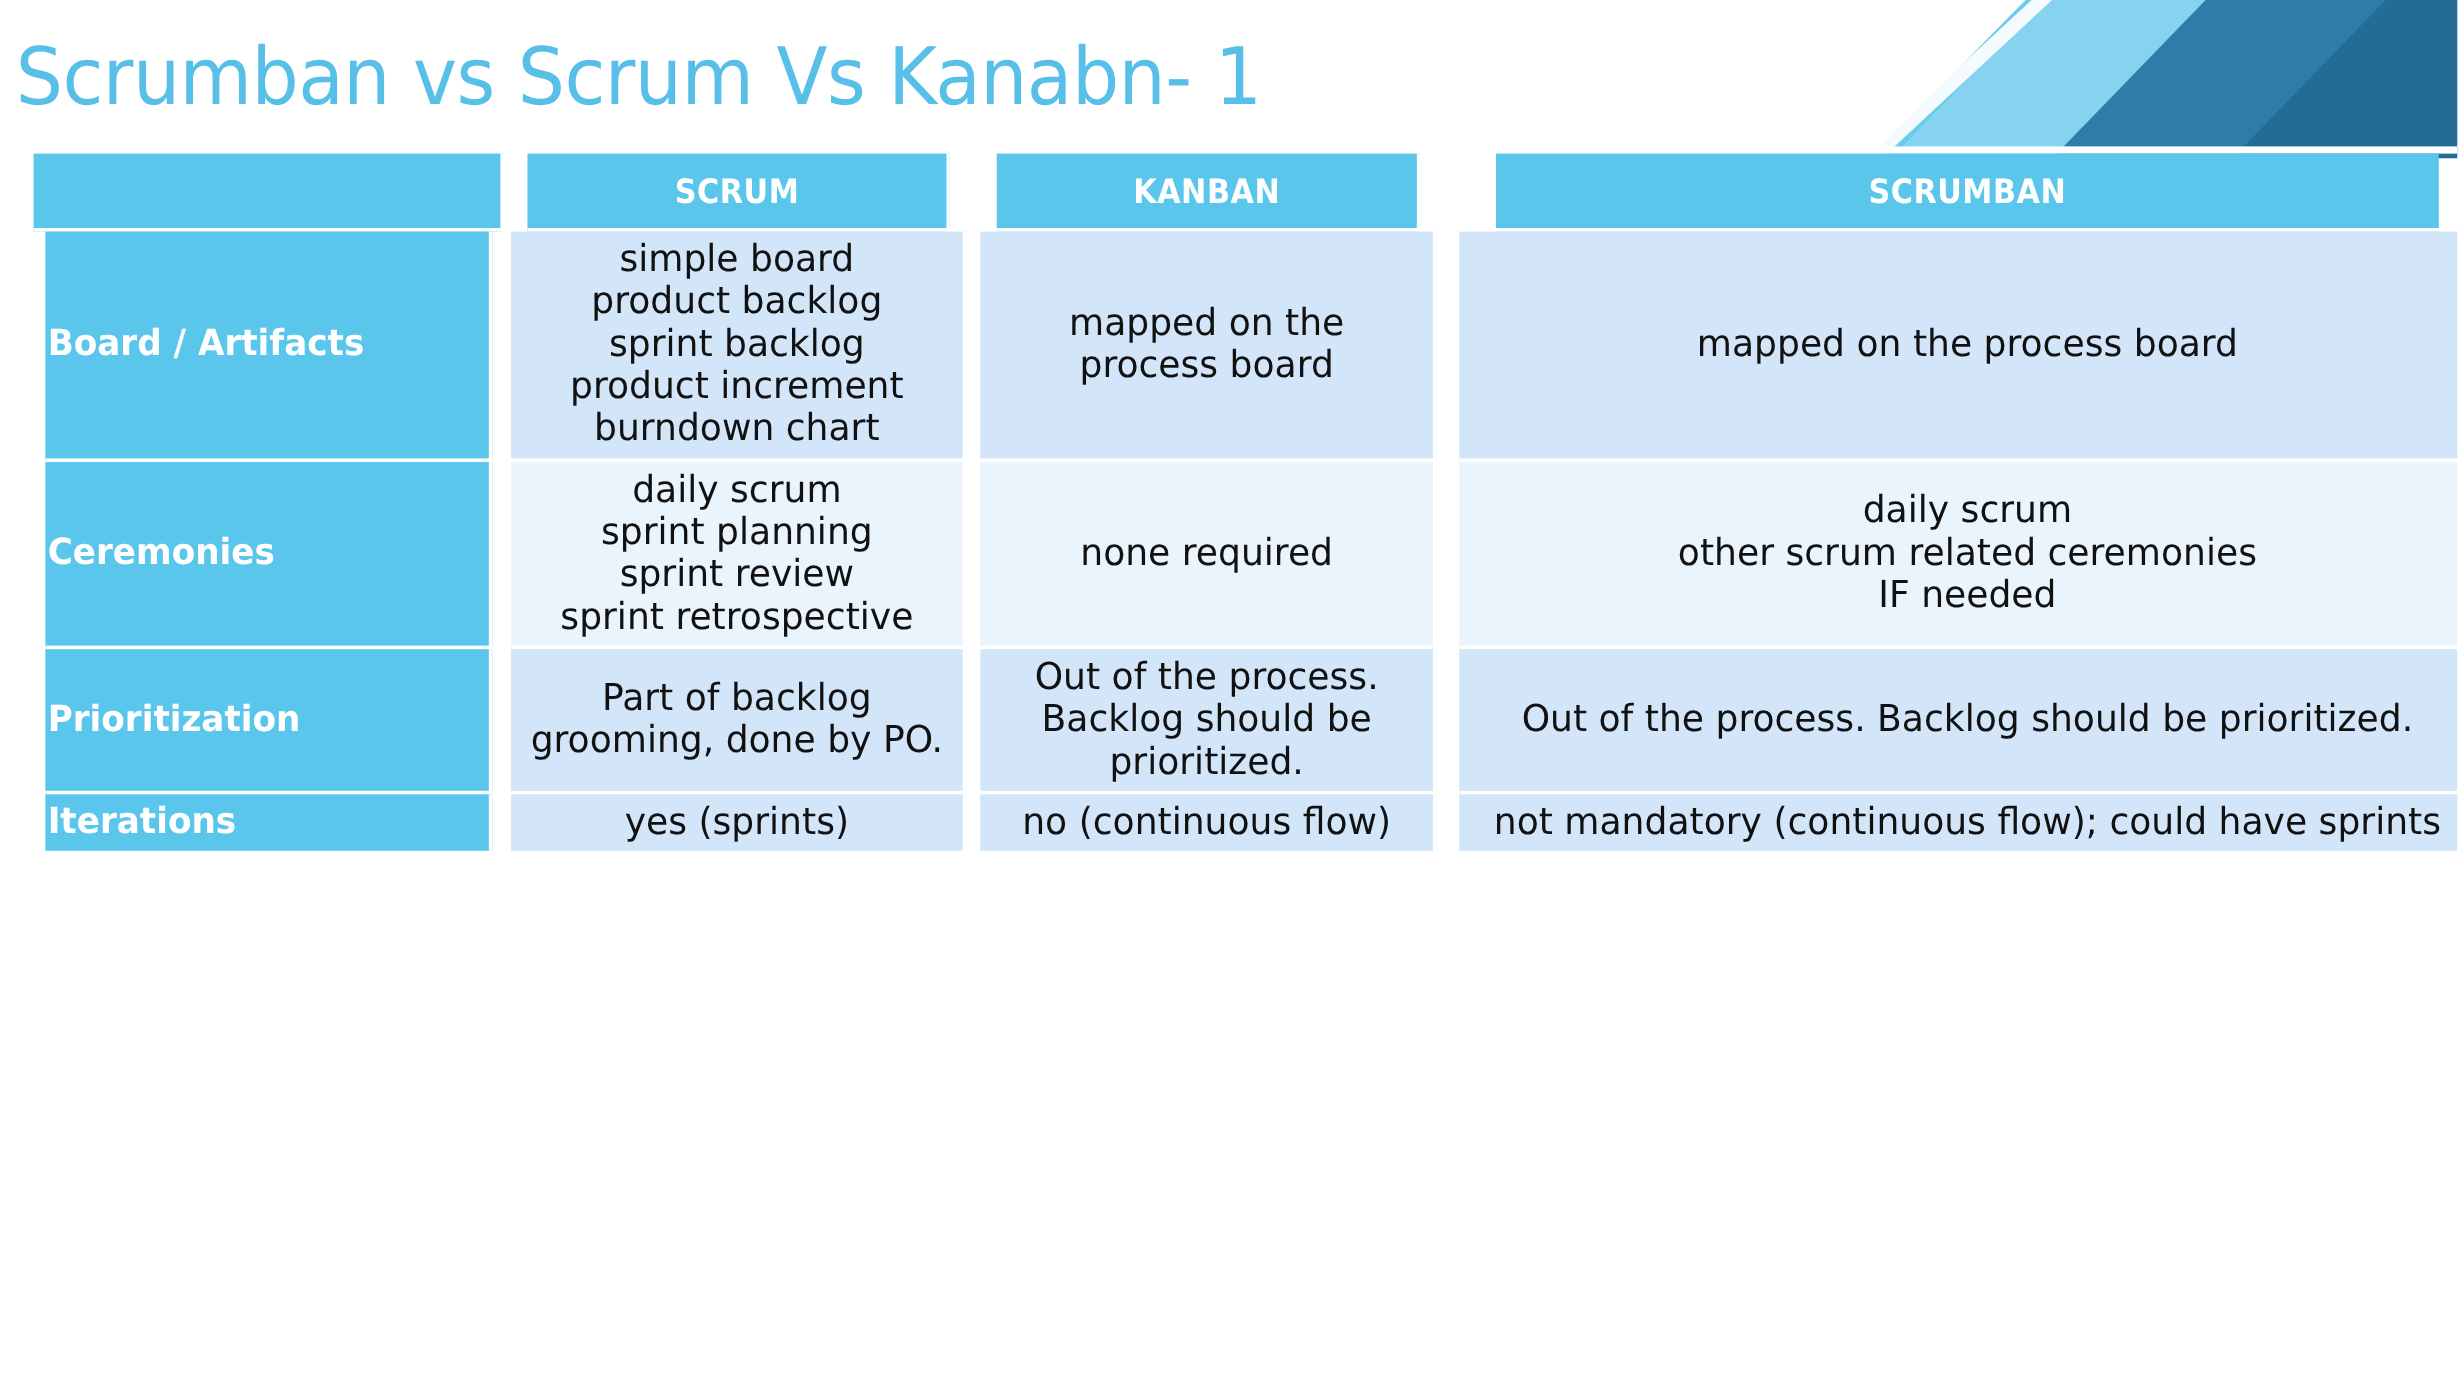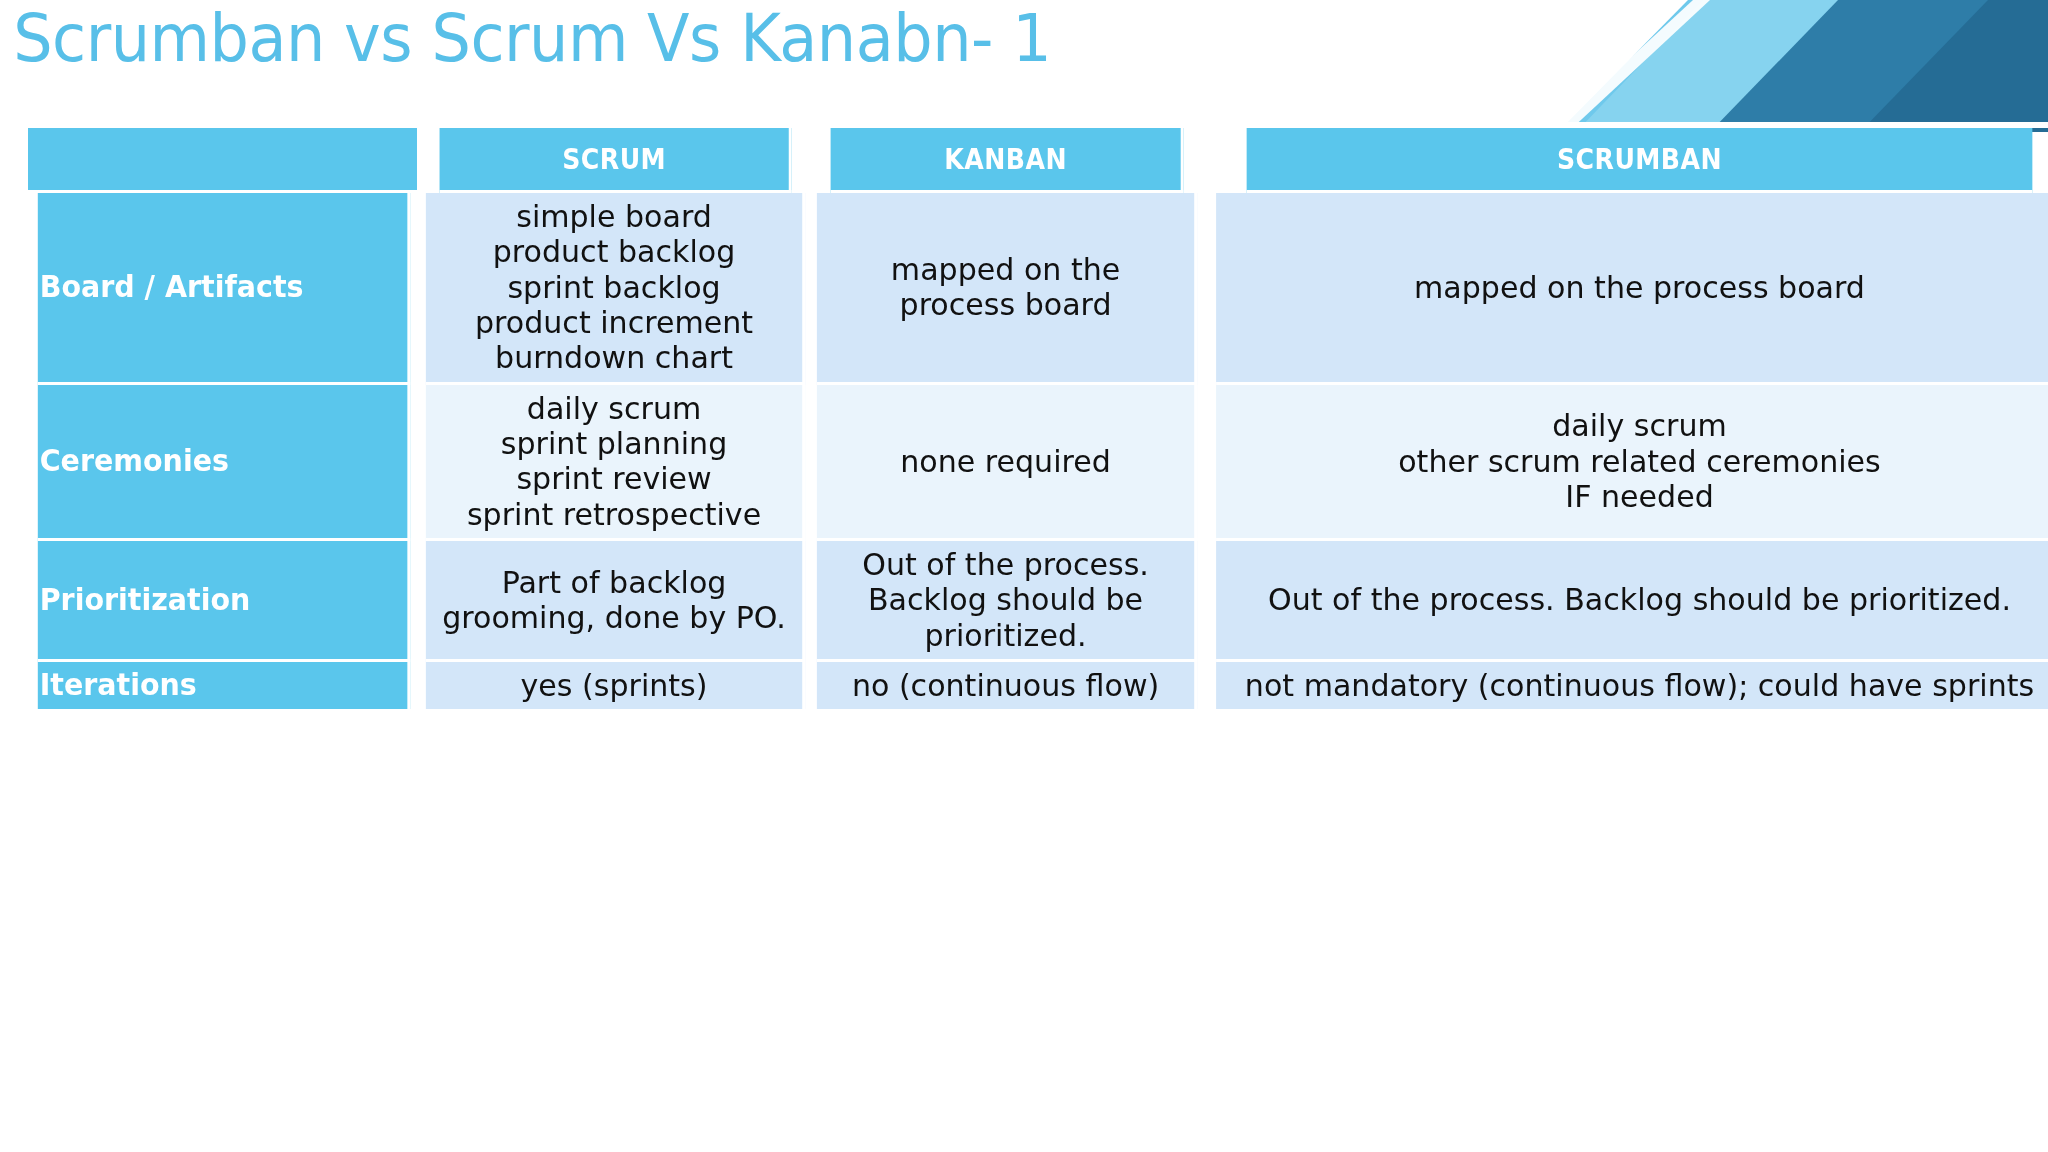--- a/index.html
+++ b/index.html
@@ -35,20 +35,21 @@
   .deco svg { display: block; }
 
   
   .title-bar {
     position: absolute;
     top: 0;
     left: 0;
     width: 1560px;
     height: 128px;
     display: flex;
+    align-items: center;
   }
   .title-text {
     font-family: "DejaVu Sans", sans-serif;
     font-size: 66px;
     font-weight: 400;
     color: #58BFE8;
     letter-spacing: -0.5px;
     padding-left: 14px;
     white-space: nowrap;
     transform: scaleX(0.94);

